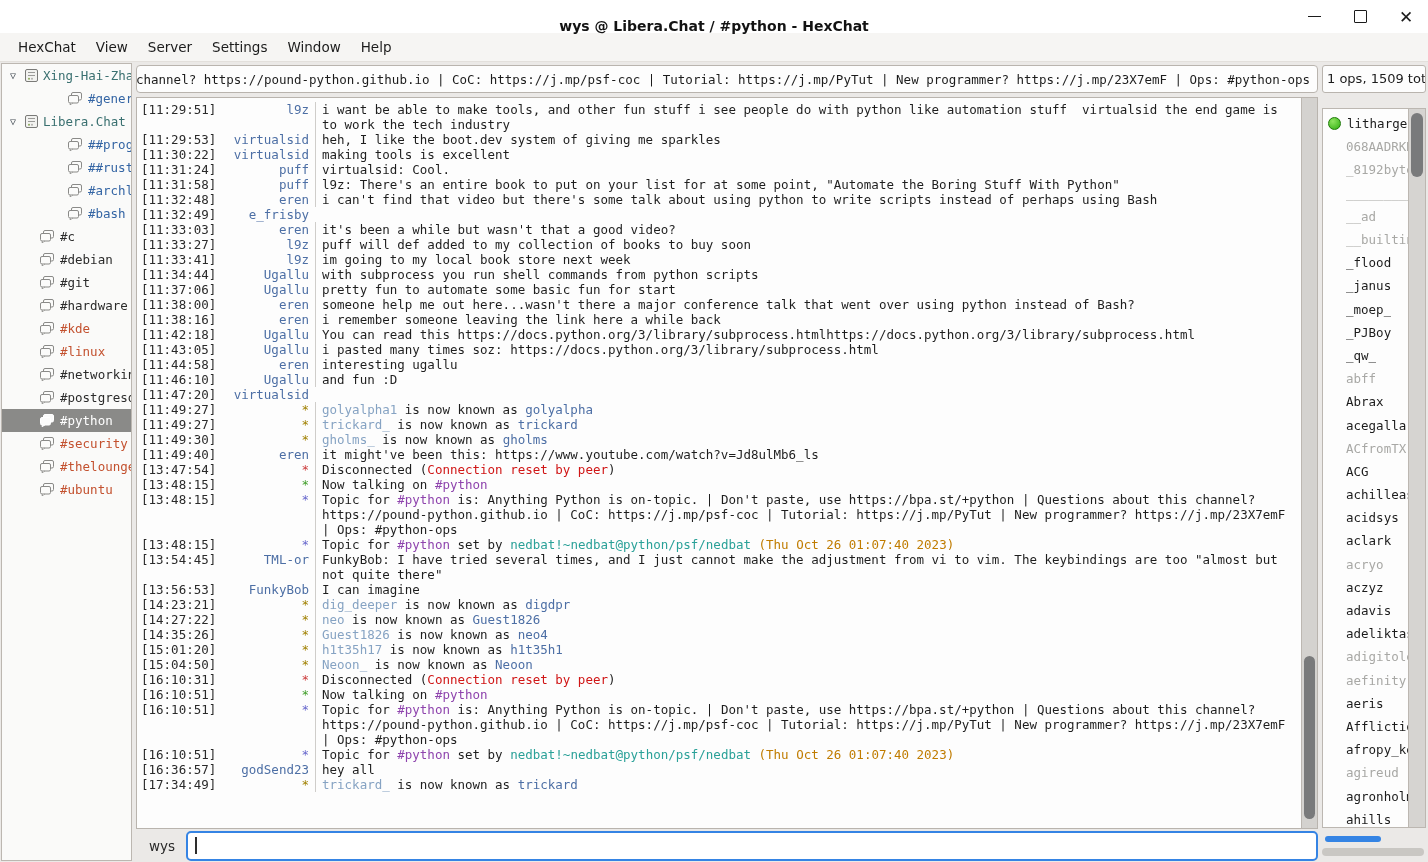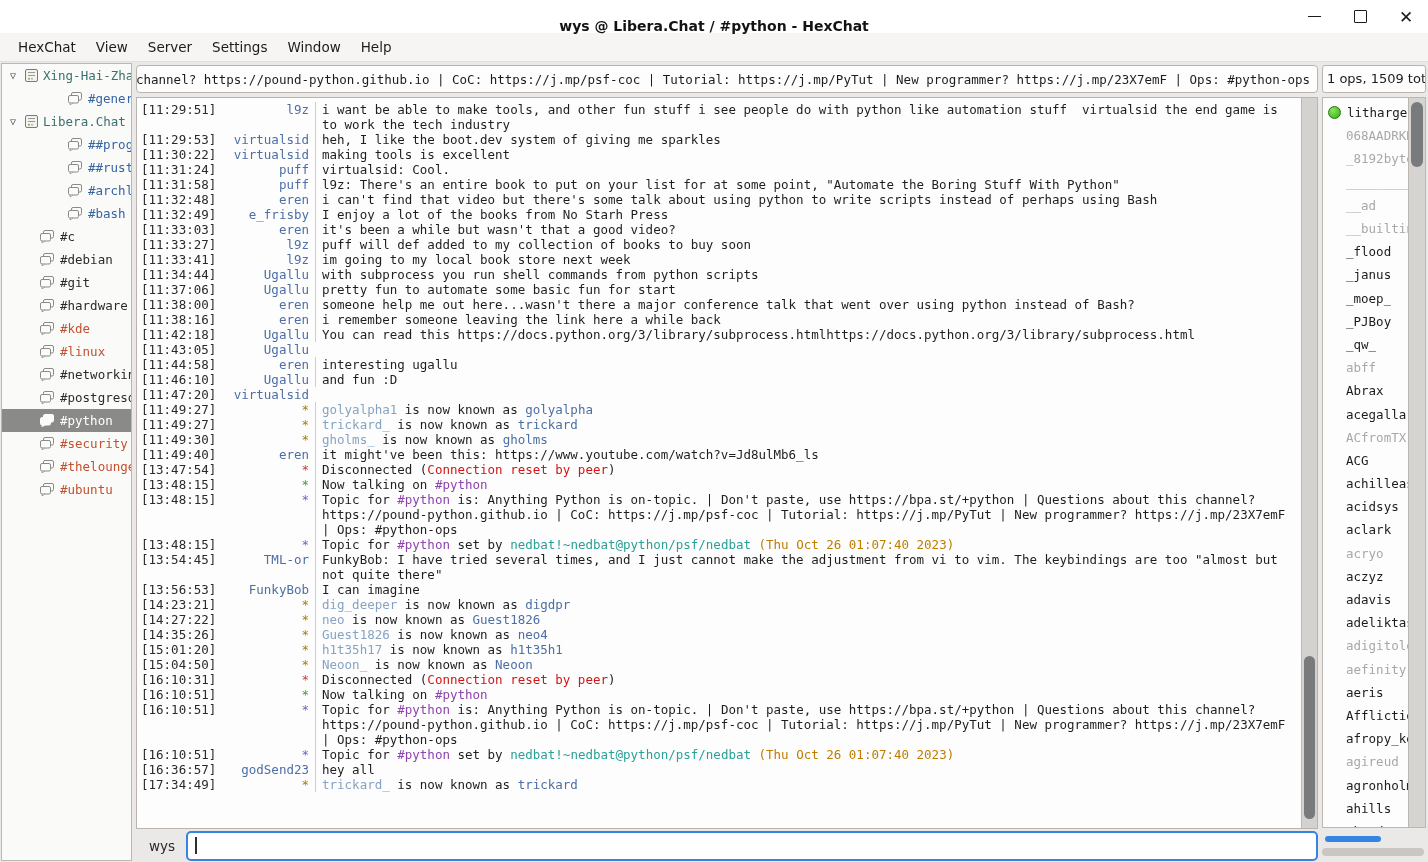--- a/index.html
+++ b/index.html
@@ -63,21 +63,21 @@
   .mynick{font-size:13.5px;color:#2a2a2a;margin:0 11px 0 13px;}
   .entry{flex:1;height:26px;border:2px solid var(--accent);border-radius:5px;
     background:#ffffff;display:flex;align-items:center;padding-left:7px;}
   .caret{width:1.5px;height:17px;background:#2e2e2e;}
 
   
   .right{width:104px;flex:none;display:flex;flex-direction:column;padding:0 2px 0 0;min-height:0;}
   .ulheader{height:26px;margin:3px 0 2px 0;border:1px solid #b9b4ae;border-radius:3px;
     background:#fdfdfd;font-size:13px;color:#1c1c1c;line-height:26px;padding:0 4px;
     white-space:nowrap;overflow:hidden;flex:none;}
-  .ulwrap{flex:1;display:flex;min-height:0;margin-top:2px;}
+  .ulwrap{flex:1;display:flex;min-height:0;margin-top:13px;}
   .userlist{flex:1;border:1px solid #bcb7b1;background:#fdfdfd;overflow:hidden;
     font-family:"DejaVu Sans Mono",monospace;font-size:12.5px;padding-top:3px;min-width:0;}
   .ulrow{height:23.2px;display:flex;align-items:center;padding-left:5px;gap:6px;white-space:pre;overflow:hidden;}
   .opdot{width:11px;height:11px;border-radius:50%;flex:none;
     background:radial-gradient(circle at 35% 30%,#8ee45f,#2fae10);border:1px solid #1d7a06;}
   .dotspace{width:12px;flex:none;}
   .uname{color:#1c1c1c;overflow:hidden;}
   .away .uname{color:var(--away);}
   .ulvscroll{width:16px;flex:none;background:#d6d4d1;border:1px solid #bcb7b1;border-left:none;position:relative;}
   .ulvthumb{position:absolute;left:2px;right:2px;top:0.5%;height:9%;background:#797a7b;border-radius:6px;}
@@ -250,21 +250,20 @@
               <div class="body">l9z: There's an entire book to put on your list for at some point, "Automate the Boring Stuff With Python"</div>
             </div>
             <div class="row">
               <div class="time">[11:32:48]</div>
               <div class="nickcol">eren</div>
               <div class="body">i can't find that video but there's some talk about using python to write scripts instead of perhaps using Bash</div>
             </div>
             <div class="row">
               <div class="time">[11:32:49]</div>
               <div class="nickcol">e_frisby</div>
-              <div class="body">I enjoy a lot of the books from No Starh Press</div>
             </div>
             <div class="row">
               <div class="time">[11:33:03]</div>
               <div class="nickcol">eren</div>
               <div class="body">it's been a while but wasn't that a good video?</div>
             </div>
             <div class="row">
               <div class="time">[11:33:27]</div>
               <div class="nickcol">l9z</div>
               <div class="body">puff will def added to my collection of books to buy soon</div>
@@ -295,20 +294,21 @@
               <div class="body">i remember someone leaving the link here a while back</div>
             </div>
             <div class="row">
               <div class="time">[11:42:18]</div>
               <div class="nickcol">Ugallu</div>
               <div class="body">You can read this https://docs.python.org/3/library/subprocess.htmlhttps://docs.python.org/3/library/subprocess.html</div>
             </div>
             <div class="row">
               <div class="time">[11:43:05]</div>
               <div class="nickcol">Ugallu</div>
+              <div class="body">i pasted many times soz: https://docs.python.org/3/library/subprocess.html</div>
             </div>
             <div class="row">
               <div class="time">[11:44:58]</div>
               <div class="nickcol">eren</div>
               <div class="body">interesting ugallu</div>
             </div>
             <div class="row">
               <div class="time">[11:46:10]</div>
               <div class="nickcol">Ugallu</div>
               <div class="body">and fun :D</div>

